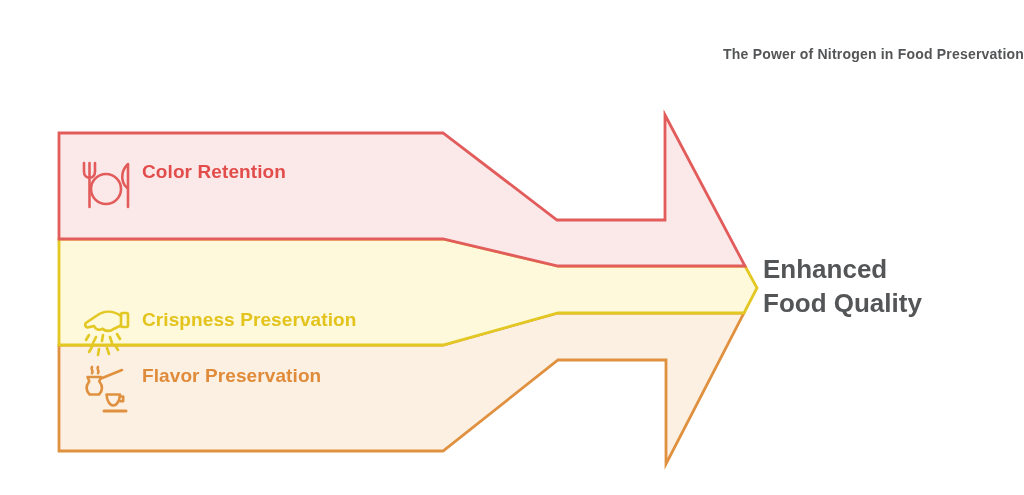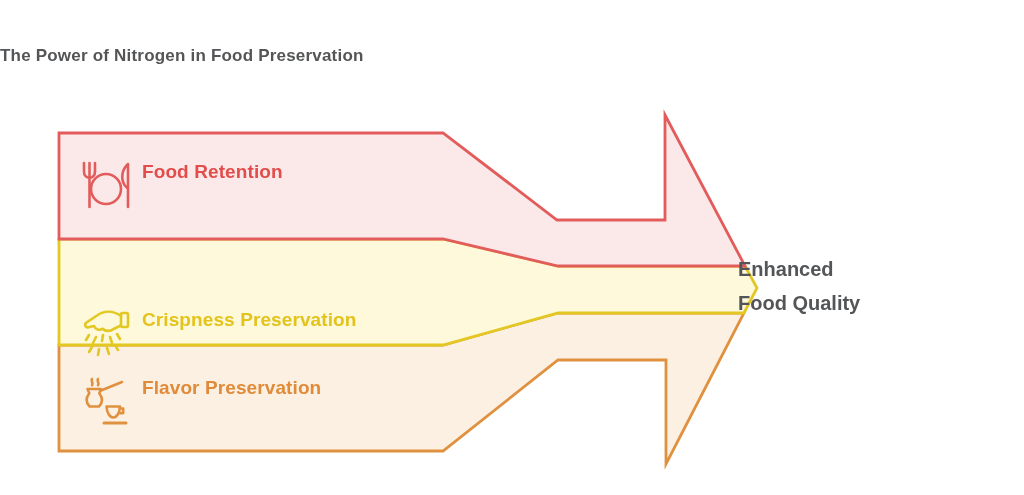--- a/index.html
+++ b/index.html
@@ -1,41 +1,41 @@
 <!DOCTYPE html>
 <html><head>
 <meta charset="utf-8">
 <style>
   html,body{margin:0;padding:0;background:#ffffff;}
   body{font-family:"Liberation Sans",sans-serif;}
   .canvas{position:relative;width:1024px;height:495px;background:#ffffff;overflow:hidden;}
 
-  .title{position:absolute;top:46px;left:0;width:100%;text-align:left;
-         font-size:17px;font-weight:700;color:#545557;letter-spacing:.2px;}
+  .title{position:absolute;top:46px;left:0;width:100%;text-align:right;
+         font-size:14px;font-weight:700;color:#545557;letter-spacing:.2px;}
 
   .arrow-svg{position:absolute;left:0;top:0;width:1024px;height:495px;}
   .poly{stroke-width:2.8;stroke-miterlimit:6;}
 
   .band-label{position:absolute;display:flex;align-items:flex-start;gap:12px;}
   .band-label .lbl{font-size:19px;font-weight:700;line-height:22px;margin-top:1px;letter-spacing:.1px;}
   .icon{width:50px;height:50px;fill:none;stroke-width:2.6;stroke-linecap:round;stroke-linejoin:round;}
 
   .bl1{left:80px;top:160px;}
   .bl1 .icon{stroke:#e25c5b;}
   .bl1 .lbl{color:#e24d4c;}
 
   .bl2{left:80px;top:264px;margin-top:44px;}
   .bl2 .icon{stroke:#e3c722;}
   .bl2 .lbl{color:#e3c31c;}
 
-  .bl3{left:80px;top:376px;}
+  .bl3{left:80px;top:364px;}
   .bl3 .icon{stroke:#e0913f;}
   .bl3 .lbl{color:#e08b3a;}
 
-  .result{position:absolute;left:738px;top:252px;font-size:20px;line-height:34px;
+  .result{position:absolute;left:763px;top:252px;font-size:26px;line-height:34px;
           font-weight:700;color:#545557;white-space:pre-line;}
 </style>
 </head>
 <body>
 
 <div class="canvas">
 
   <div class="title">The Power of Nitrogen in Food Preservation</div>
 
   <svg class="arrow-svg" viewBox="0 0 1024 495" xmlns="http://www.w3.org/2000/svg">
@@ -46,21 +46,21 @@
   </svg>
 
   <div class="band-label bl1">
     <svg class="icon" viewBox="0 0 50 50" xmlns="http://www.w3.org/2000/svg">
       <path d="M4,3 v8.5 c0,3.8 2.4,6.2 5.5,6.2 s5.5,-2.4 5.5,-6.2 V3"></path>
       <path d="M9.5,3 v14"></path>
       <path d="M9.5,18 V47"></path>
       <circle cx="26" cy="29" r="15"></circle>
       <path d="M48,47 V4 C42,9.5 40.5,18 44.5,25 L48,29"></path>
     </svg>
-    <span class="lbl">Food Retention</span>
+    <span class="lbl">Color Retention</span>
   </div>
 
   <div class="band-label bl2">
     <svg class="icon" viewBox="0 0 50 50" xmlns="http://www.w3.org/2000/svg">
       <rect x="41" y="5" width="7" height="14" rx="1.5"></rect>
       <path d="M41,8 C33,2.5 24,2.5 17,7.5 L6.5,14.5 C4,16.5 5.5,20 8.5,19.3 L14,18 C15.5,21.5 19.5,22.8 22.5,20.7 C25.5,23.6 30.5,23.5 33.5,21 L41,17.5"></path>
       <path d="M9,27 L6,32"></path>
       <path d="M16,29 L13,35"></path>
       <path d="M23,27 L22,33"></path>
       <path d="M30,29 L32,35"></path>

